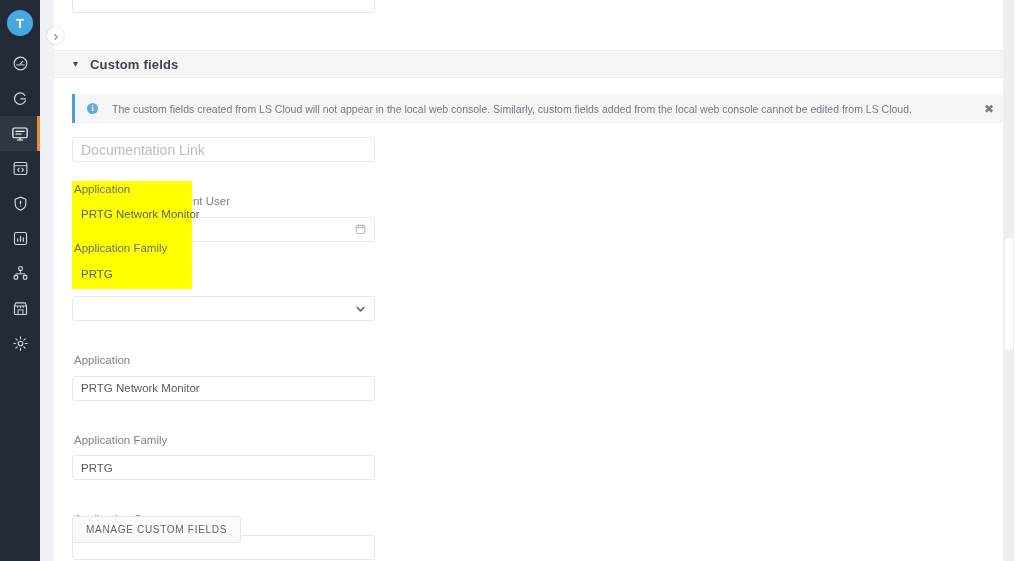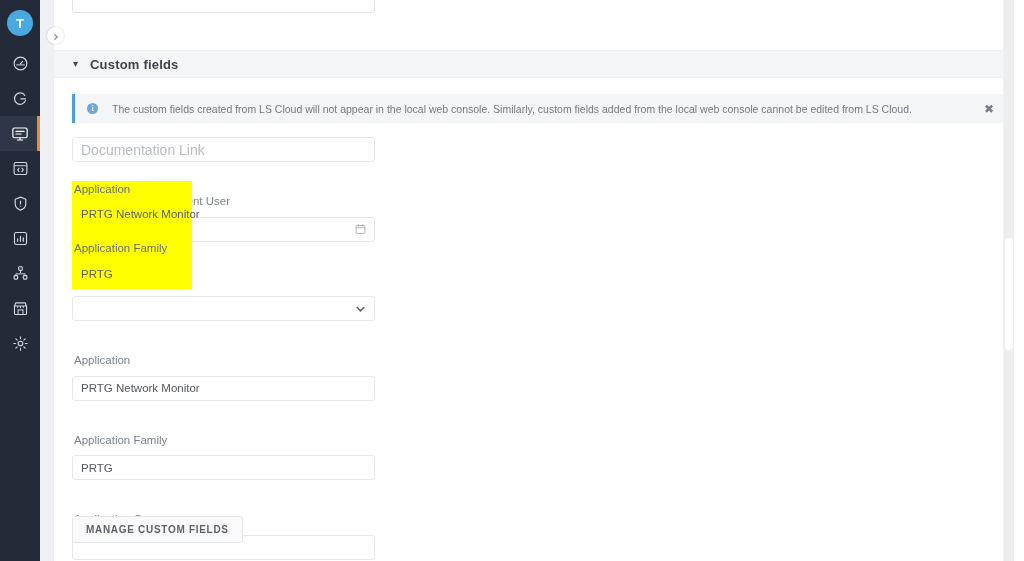--- a/index.html
+++ b/index.html
@@ -230,21 +230,21 @@
   .manage-btn {
     position: absolute;
     left: 18px; top: 516px;
     height: 27px;
     padding: 0 13px;
     border: 1px solid #e4e6e9;
     border-radius: 3px;
     background: #fafafa;
     color: #5e636a;
     font-size: 10px;
-    font-weight: bold;
+    font-weight: normal;
     letter-spacing: 0.7px;
     display: flex;
     align-items: center;
     justify-content: center;
   }
 
   
   .scroll-track {
     position: absolute;
     right: 0; top: 0;

